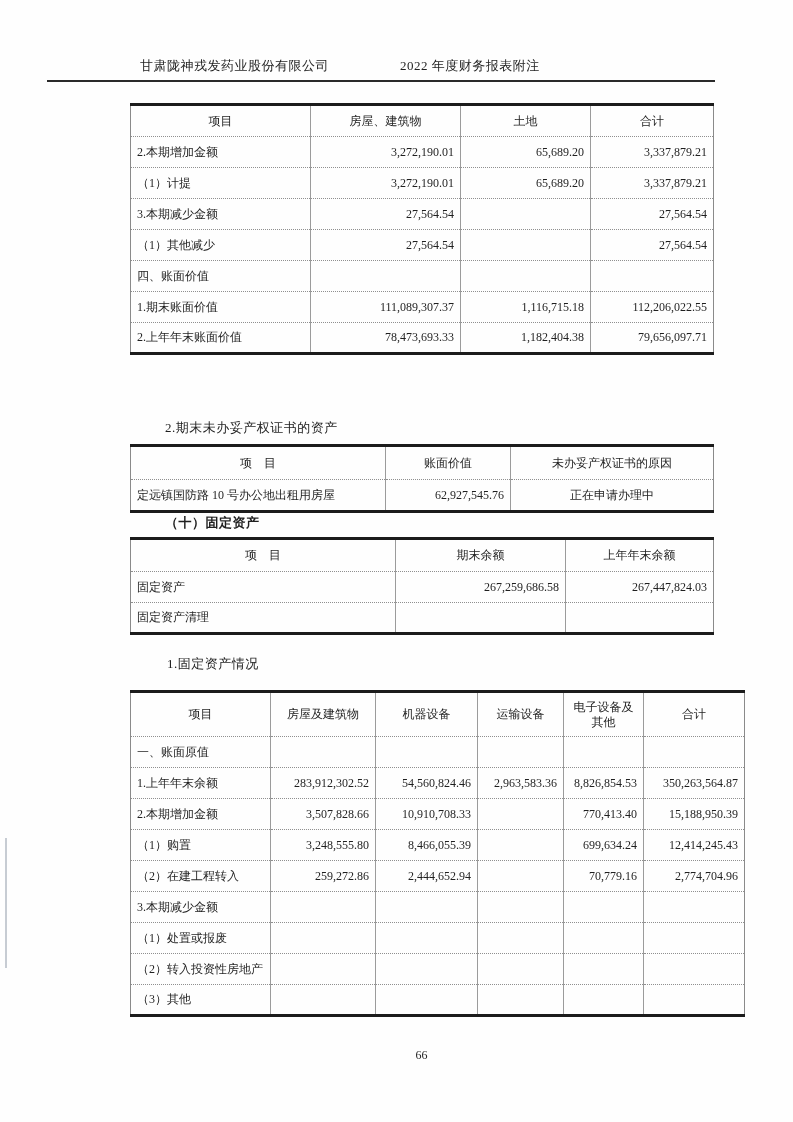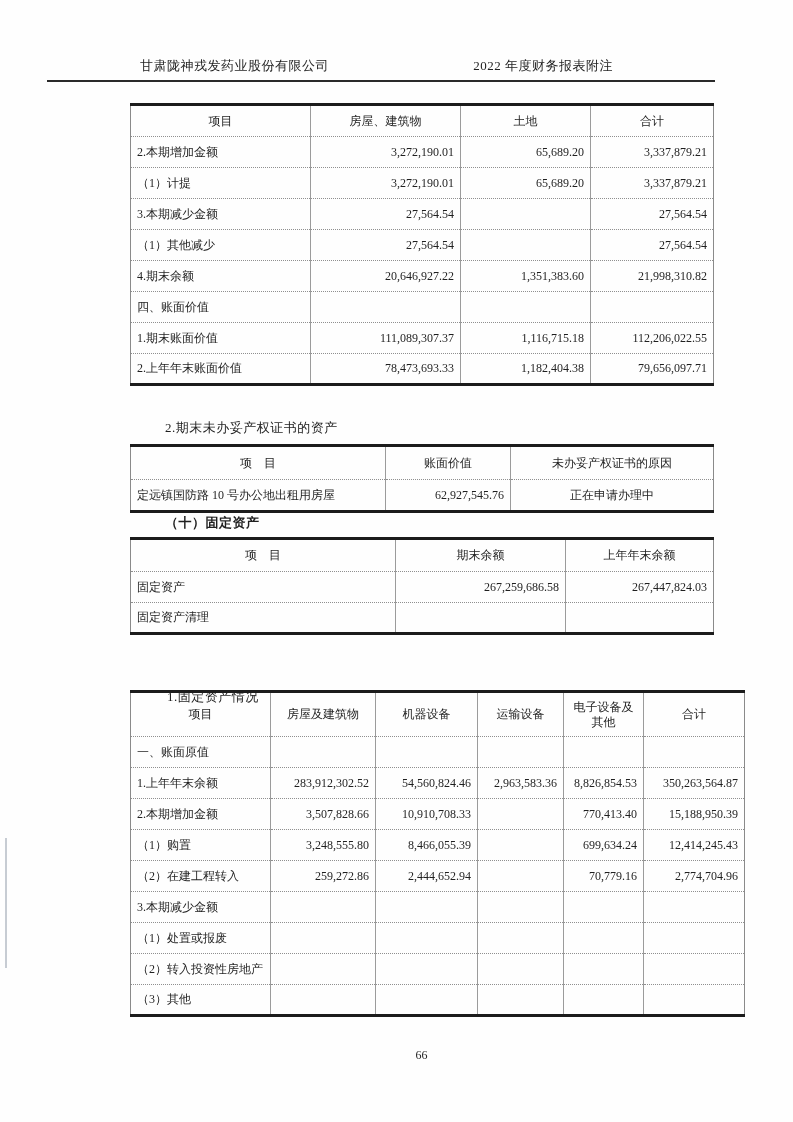--- a/index.html
+++ b/index.html
@@ -4,21 +4,21 @@
 <style>
   html,body{margin:0;padding:0;}
   body{
     width:793px;height:1122px;position:relative;background:#fefefe;
     font-family:"Liberation Serif","DejaVu Serif",serif;color:#1f1f1f;
     -webkit-font-smoothing:antialiased;
   }
   .abs{position:absolute;}
   
   .hdr-left{left:140px;top:57px;font-size:13px;letter-spacing:.5px;}
-  .hdr-right{left:400px;top:57px;width:286px;text-align:center;font-size:13px;letter-spacing:.5px;}
+  .hdr-right{left:400px;top:57px;width:286px;text-align:left;font-size:13px;letter-spacing:.5px;}
   .hdr-rule{left:47px;top:80px;width:668px;height:2px;background:#2a2a2a;}
   
   .edge-artifact{left:5px;top:838px;width:2px;height:130px;background:#c7ccd3;}
   
   .section-title{font-size:13px;letter-spacing:.5px;}
   .bold{font-weight:bold;}
   
   table.fin{
     border-collapse:collapse;table-layout:fixed;
     border-top:3px solid #1c1c1c;border-bottom:3px solid #1c1c1c;
@@ -83,26 +83,20 @@
         <td class="ar"></td>
         <td class="ar">27,564.54</td>
       </tr>
       <tr style="height: 31px;">
         <td class="al">（1）其他减少</td>
         <td class="ar">27,564.54</td>
         <td class="ar"></td>
         <td class="ar">27,564.54</td>
       </tr>
       <tr style="height: 31px;">
-        <td class="al">4.期末余额</td>
-        <td class="ar">20,646,927.22</td>
-        <td class="ar">1,351,383.60</td>
-        <td class="ar">21,998,310.82</td>
-      </tr>
-      <tr style="height: 31px;">
         <td class="al">四、账面价值</td>
         <td class="ar"></td>
         <td class="ar"></td>
         <td class="ar"></td>
       </tr>
       <tr style="height: 31px;">
         <td class="al">1.期末账面价值</td>
         <td class="ar">111,089,307.37</td>
         <td class="ar">1,116,715.18</td>
         <td class="ar">112,206,022.55</td>
@@ -162,21 +156,21 @@
         <td class="ar">267,447,824.03</td>
       </tr>
       <tr style="height: 31px; margin-top: 23px;">
         <td class="al">固定资产清理</td>
         <td class="ar"></td>
         <td class="ar"></td>
       </tr>
     </tbody>
   </table>
 
-<div class="abs section-title" style="left:167px;top:688px;">1.固定资产情况</div>
+<div class="abs section-title" style="left:167px;top:655px;">1.固定资产情况</div>
 
 <table class="fin abs t4" style="width: 614px;">
     <colgroup>
       <col style="width: 140px;">
       <col style="width: 105px;">
       <col style="width: 102px;">
       <col style="width: 86px;">
       <col style="width: 80px;">
       <col style="width: 101px;">
     </colgroup>

